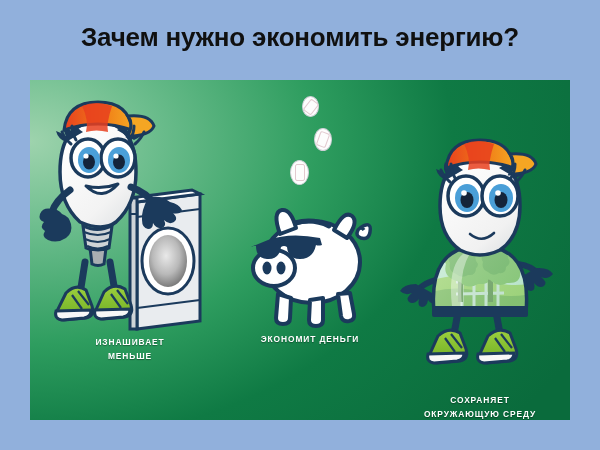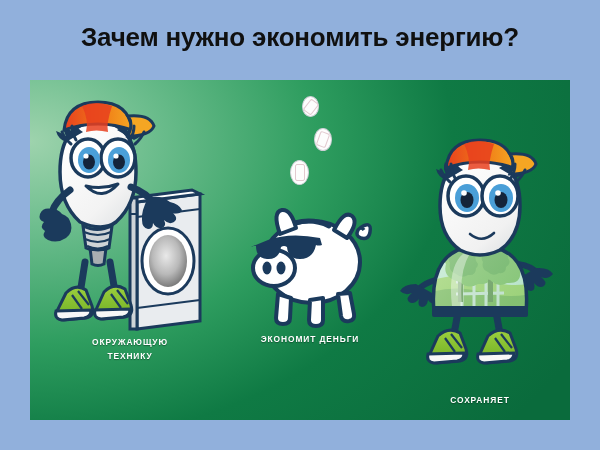--- a/index.html
+++ b/index.html
@@ -176,22 +176,22 @@
           <circle cx="56" cy="70" r="2.6" fill="#ffffff"></circle>
           <circle cx="86" cy="70" r="2.6" fill="#ffffff"></circle>
           <path d="M41 58 q-6 -5 -9 -12 M46 54 q-4 -7 -4 -14" stroke="#1b3a5c" stroke-width="3" fill="none" stroke-linecap="round"></path>
           <path d="M105 58 q6 -5 9 -12 M100 54 q4 -7 4 -14" stroke="#1b3a5c" stroke-width="3" fill="none" stroke-linecap="round"></path>
         </g>
 
         <path d="M56 100 q16 16 32 -2 q-16 6 -32 2 z" fill="#ffffff" stroke="#1b3a5c" stroke-width="3" stroke-linejoin="round"></path>
       </svg>
 
       <div class="caption caption-left">
-        <div>ОКРУЖАЮЩУЮ</div>
-        <div>ТЕХНИКУ</div>
+        <div>ИЗНАШИВАЕТ</div>
+        <div>МЕНЬШЕ</div>
       </div>
     </div>
 
     <div class="panel panel-middle">
 
       <div class="coin" style="left:72px; top:16px; width:15px; height:19px;">
         <div style="position:absolute;left:3px;top:3px;width:8px;height:12px;border:1.3px solid #e2c9cf;border-radius:2px;transform:rotate(38deg);"></div>
       </div>
       <div class="coin" style="left:84px; top:48px; width:16px; height:21px;">
         <div style="position:absolute;left:3px;top:3px;width:8px;height:13px;border:1.3px solid #e2c9cf;border-radius:2px;transform:rotate(20deg);"></div>
@@ -335,17 +335,18 @@
           <circle cx="102" cy="59" r="2.8" fill="#ffffff"></circle>
           <path d="M54 48 q-6 -5 -9 -12 M59 44 q-4 -7 -4 -14" stroke="#1b3a5c" stroke-width="3" fill="none" stroke-linecap="round"></path>
           <path d="M120 48 q6 -5 9 -12 M115 44 q4 -7 4 -14" stroke="#1b3a5c" stroke-width="3" fill="none" stroke-linecap="round"></path>
         </g>
 
         <path d="M74 100 q12 10 24 -1" stroke="#1b3a5c" stroke-width="2.6" fill="none" stroke-linecap="round"></path>
       </svg>
 
       <div class="caption caption-right">
         <div>СОХРАНЯЕТ</div>
+        <div>ОКРУЖАЮЩУЮ СРЕДУ</div>
       </div>
     </div>
 
   </div>
 </div>
 
 </body></html>

